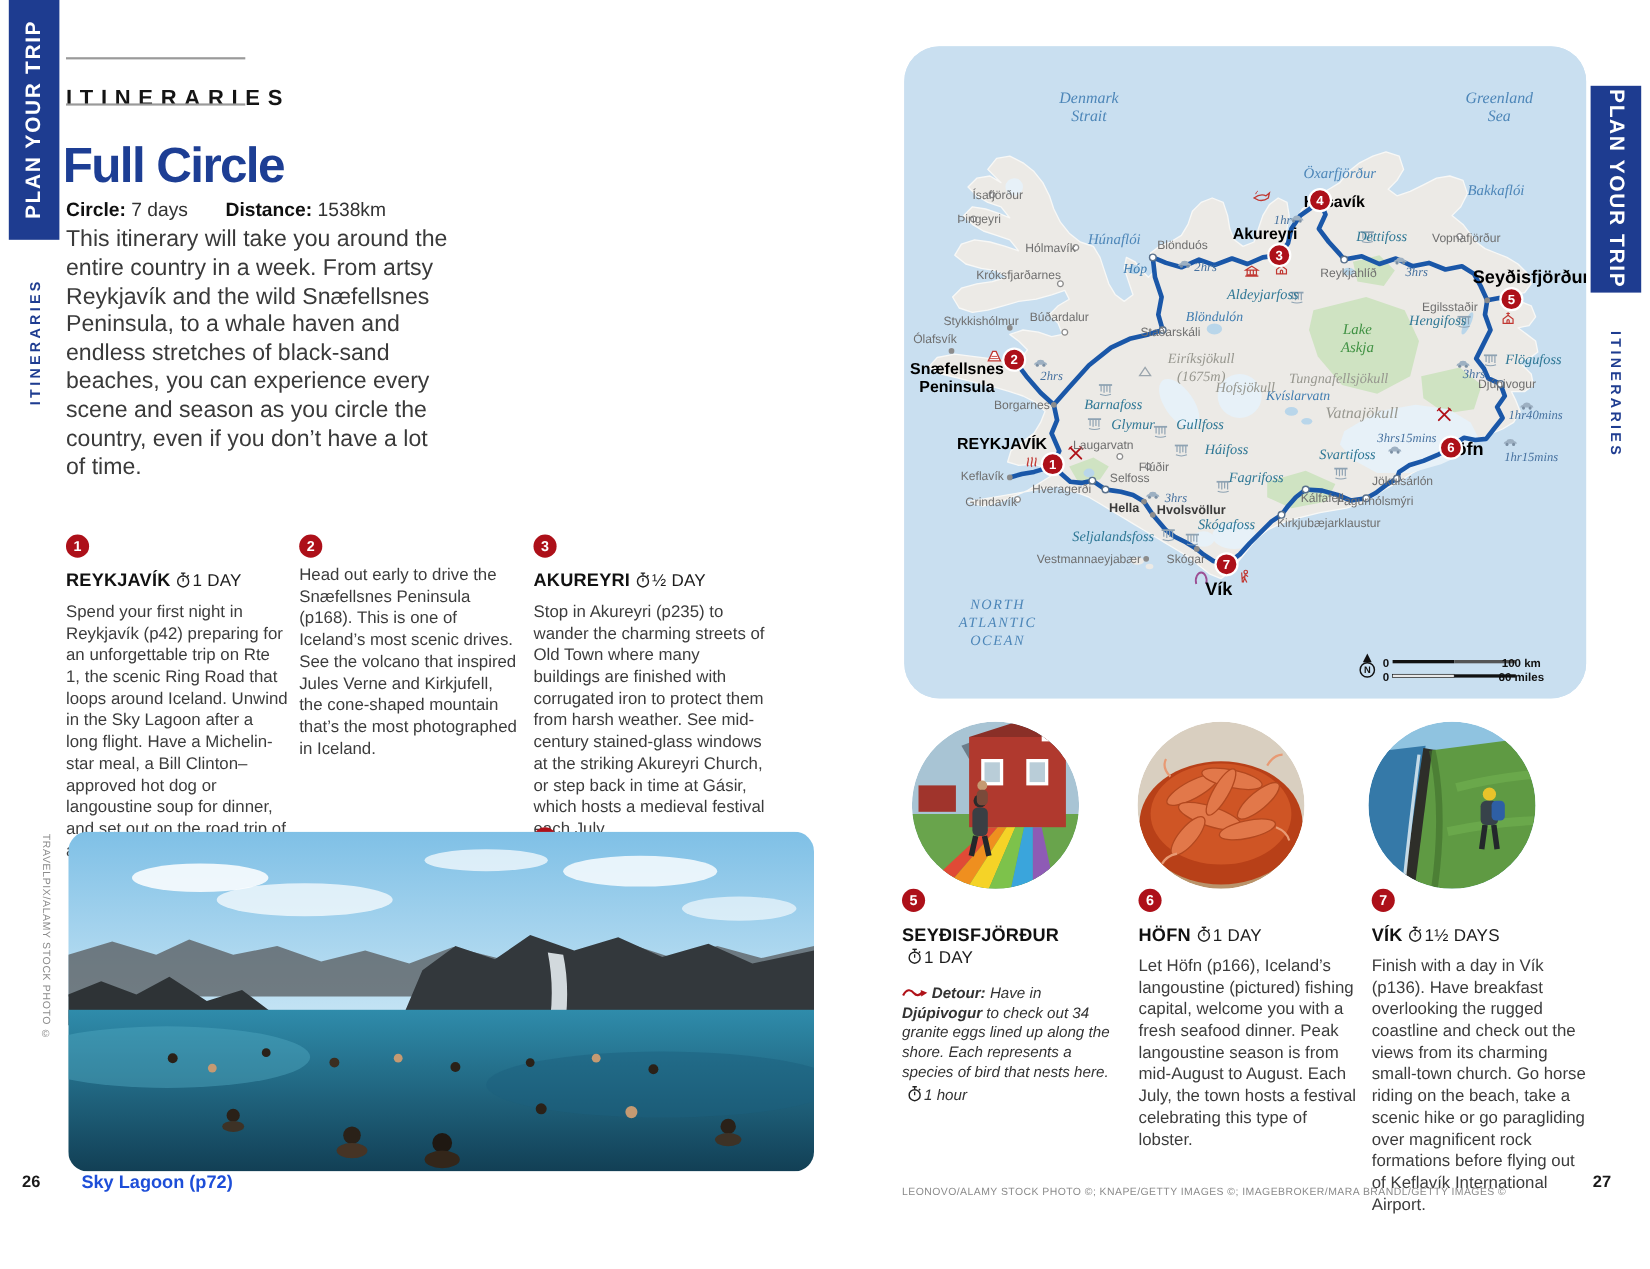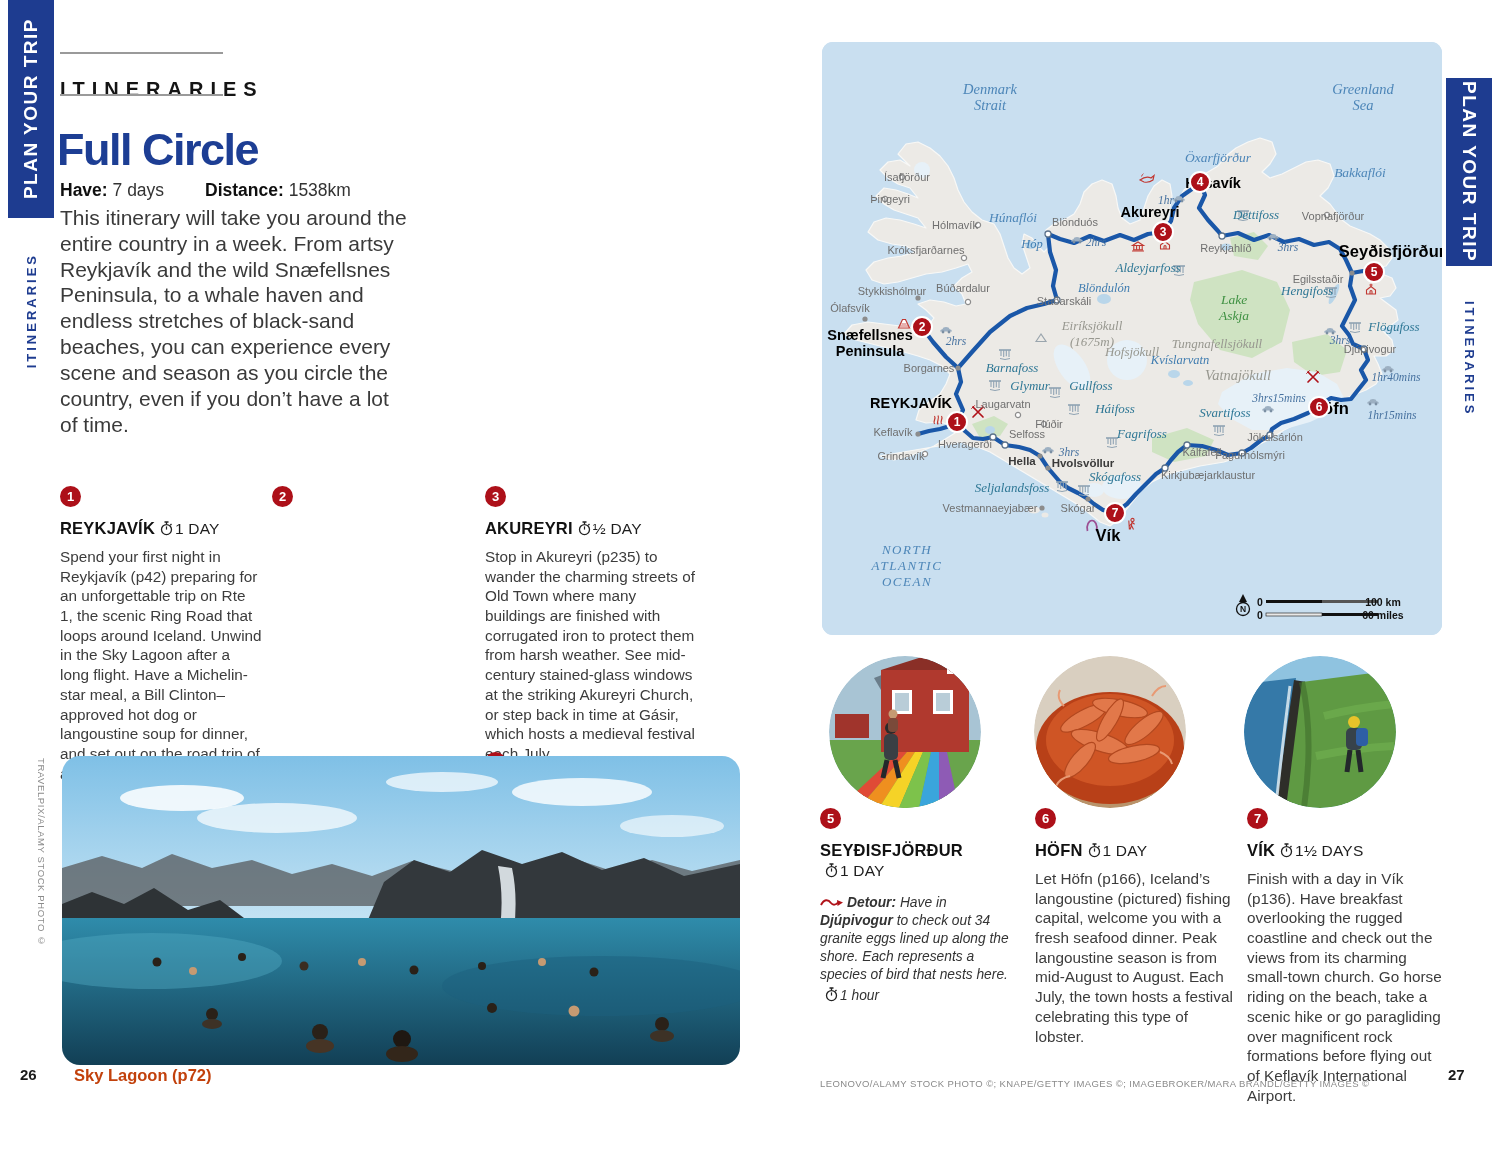--- a/index.html
+++ b/index.html
@@ -44,25 +44,25 @@
 
   
   .main-photo{position:absolute;left:62px;top:756px;width:678px;height:309px;border-radius:18px;overflow:hidden}
   .photo-credit{position:absolute;left:36px;top:758px;height:300px;font-size:9.5px;color:#8b8b8b;letter-spacing:.6px}
   .circle-photo{position:absolute;border-radius:50%;overflow:hidden}
 
   
   .pagenum{position:absolute;top:1066px;font-size:15px;font-weight:bold;color:#1a1a1a}
   #pn-left{left:20px}
   #pn-right{left:1448px}
-  .caption{position:absolute;left:74px;top:1066px;font-size:16.5px;font-weight:bold;color:#c2410c}
+  .caption{position:absolute;left:74px;top:1066px;font-size:16.5px;font-weight:bold;color:#1d4ed8}
   .credits{position:absolute;left:820px;top:1078px;font-size:9.5px;letter-spacing:.4px;color:#8a8a8a}
 
   
-  .map-wrap{position:absolute;left:822px;top:42px;width:620px;height:593px;border-radius:11px;
+  .map-wrap{position:absolute;left:822px;top:42px;width:620px;height:593px;border-radius:32px;
             overflow:hidden;background:#c9dff0}
   .ml{font-family:"Liberation Serif",serif;text-anchor:middle}
   .sea,.sea-lg{fill:#4d86b8;font-style:italic;font-size:13.5px}
   .sea-lg{font-size:14.5px}
   .water{fill:#3f7cb0;font-style:italic;font-size:12.5px}
   .falls{fill:#2e7795;font-style:italic;font-size:13px}
   .glacier{fill:#97978f;font-style:italic;font-size:13px}
   .glacier-lg{fill:#97978f;font-style:italic;font-size:14.5px}
   .green-lbl{fill:#3f9142;font-style:italic;font-size:13.5px}
   .ocean{fill:#4d86b8;font-style:italic;font-size:13px;letter-spacing:1.5px}
@@ -93,38 +93,39 @@
     </div>
   <div id="sec-right" class="side-sec">
     <span class="vdn">ITINERARIES</span>
     </div>
 
   <div id="rule-top" class="rule"></div>
   <h2 class="kicker">ITINERARIES</h2>
   <div id="rule-bot" class="rule"></div>
   <h1 class="title">Full Circle</h1>
   <div id="meta-allow" class="meta">
-    <b>Have:</b>
+    <b>Circle:</b>
     <span>7 days</span></div>
   <div id="meta-dist" class="meta">
     <b>Distance:</b>
     <span>1538km</span></div>
   <p class="intro">This itinerary will take you around the entire country in a week. From artsy Reykjavík and the wild Snæfellsnes Peninsula, to a whale haven and endless stretches of black-sand beaches, you can experience every scene and season as you circle the country, even if you don’t have a lot of time.</p>
 
   <div class="stop" style="left:60px;top:486px;width:202px">
     <div class="badge">1</div>
     <h3 class="stop-h"><span>REYKJAVÍK</span><span class="dur"><svg class="sw" width="13" height="15" viewBox="0 0 13 15">
             <path d="M4.5 1h4M6.5 1v2.2M10.3 4.2l1.2-1.2" stroke="#222" stroke-width="1.3" fill="none"></path>
             <circle cx="6.5" cy="8.6" r="5" fill="none" stroke="#222" stroke-width="1.3"></circle>
             <path d="M6.5 8.6V5.4" stroke="#222" stroke-width="1.2"></path>
           </svg><span>1 DAY</span></span></h3>
     <p class="stop-b">Spend your first night in Reykjavík (p42) preparing for an unforgettable trip on Rte 1, the scenic Ring Road that loops around Iceland. Unwind in the Sky Lagoon after a long flight. Have a Michelin-star meal, a Bill Clinton–approved hot dog or langoustine soup for dinner, and set out on the road trip of a lifetime after breakfast.</p>
   </div>
   <div class="stop" style="left:272px;top:486px;width:201px">
     <div class="badge">2</div>
+    <p class="stop-b">Head out early to drive the Snæfellsnes Peninsula (p168). This is one of Iceland’s most scenic drives. See the volcano that inspired Jules Verne and Kirkjufell, the cone-shaped mountain that’s the most photographed in Iceland.</p>
   </div>
   <div class="stop" style="left:485px;top:486px;width:210px">
     <div class="badge">3</div>
     <h3 class="stop-h"><span>AKUREYRI</span><span class="dur"><svg class="sw" width="13" height="15" viewBox="0 0 13 15">
             <path d="M4.5 1h4M6.5 1v2.2M10.3 4.2l1.2-1.2" stroke="#222" stroke-width="1.3" fill="none"></path>
             <circle cx="6.5" cy="8.6" r="5" fill="none" stroke="#222" stroke-width="1.3"></circle>
             <path d="M6.5 8.6V5.4" stroke="#222" stroke-width="1.2"></path>
           </svg><span>½ DAY</span></span></h3>
     <p class="stop-b">Stop in Akureyri (p235) to wander the charming streets of Old Town where many buildings are finished with corrugated iron to protect them from harsh weather. See mid-century stained-glass windows at the striking Akureyri Church, or step back in time at Gásir, which hosts a medieval festival each July.</p>
   </div>

